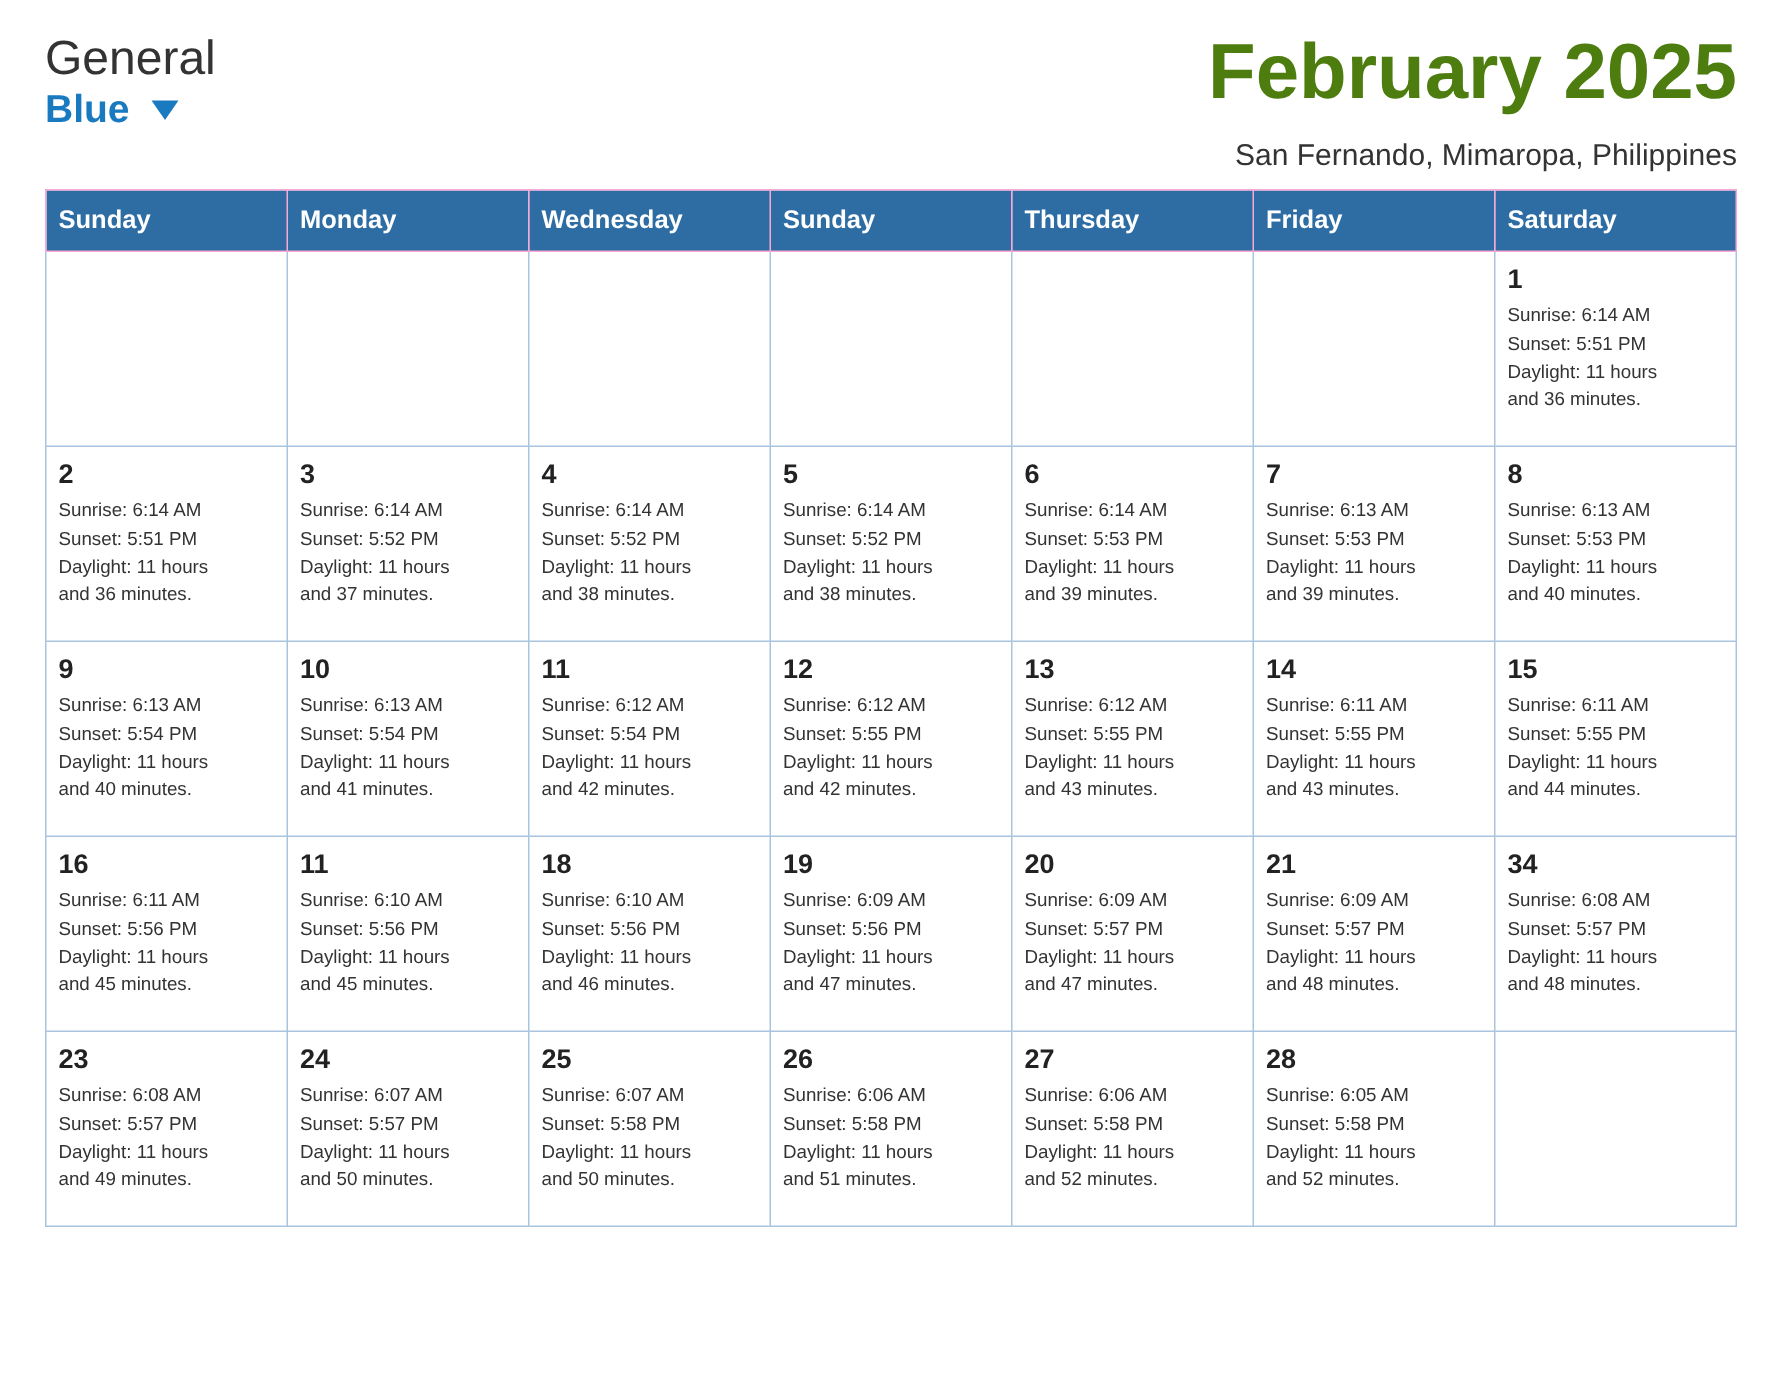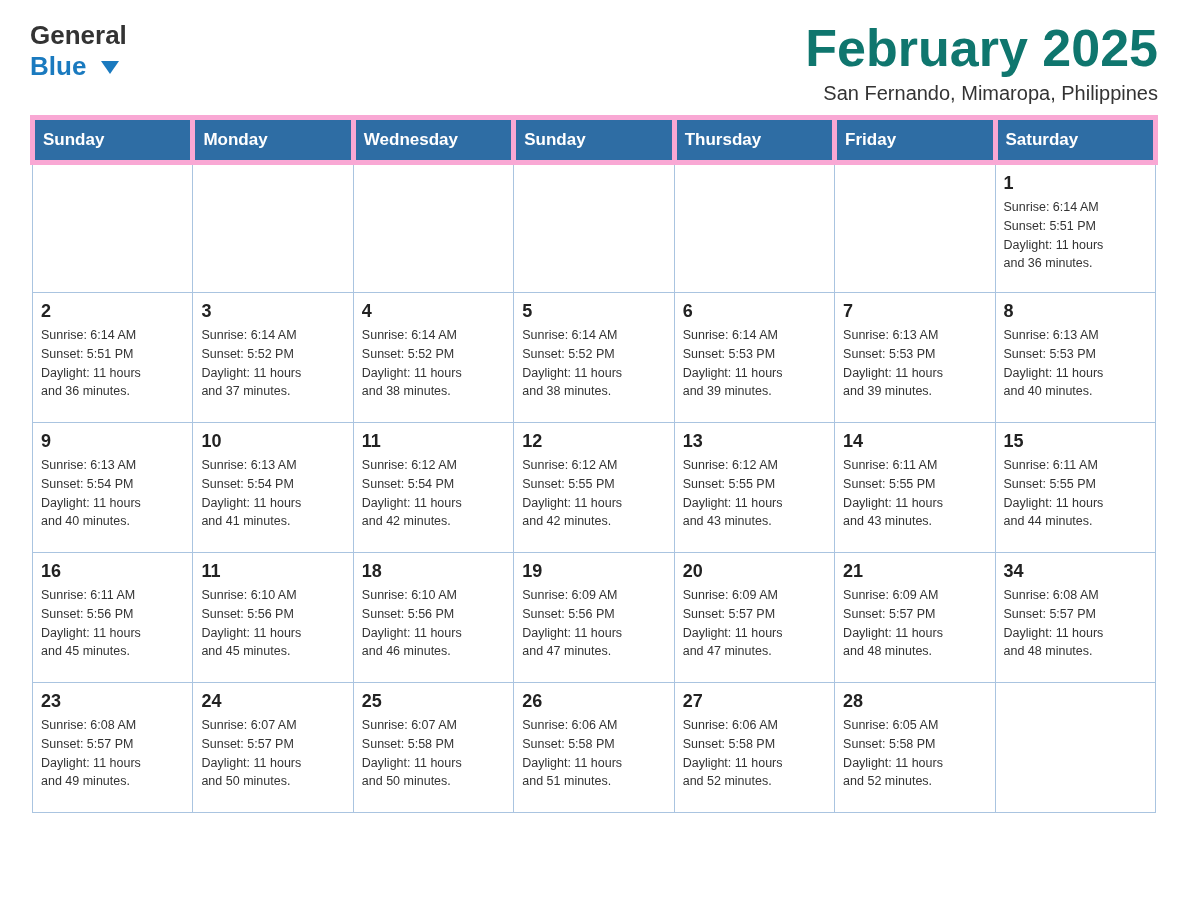--- a/index.html
+++ b/index.html
@@ -20,41 +20,41 @@
       display: flex;
       flex-direction: column;
       align-items: flex-start;
     }
     .title-area {
       text-align: right;
     }
     .month-title {
       font-size: 52px;
       font-weight: bold;
-      color: #0f766e;
+      color: #4d7c0f;
       line-height: 1.1;
     }
     .location-title {
       font-size: 20px;
       color: #333;
-      margin-top: 5px;
+      margin-top: 16px;
     }
     .calendar {
       width: 100%;
       border-collapse: collapse;
       margin-top: 8px;
     }
     .calendar thead th {
       background-color: #2e6da4;
       color: #fff;
       padding: 10px 8px;
       font-size: 17px;
       font-weight: bold;
       text-align: left;
-      border: 5px solid #f9a8d4;
+      border: 1px solid #f9a8d4;
     }
     .calendar tbody td {
       border: 1px solid #aac4e0;
       vertical-align: top;
       padding: 8px 8px 8px 8px;
       width: 14.28%;
       min-height: 110px;
       height: 130px;
       background: #fff;
     }
@@ -64,22 +64,22 @@
       color: #222;
       display: block;
       margin-bottom: 4px;
     }
     .day-info {
       font-size: 12.5px;
       color: #333;
       line-height: 1.5;
     }
     .logo-general {
-      font-size: 26px;
-      font-weight: bold;
+      font-size: 32px;
+      font-weight: normal;
       color: #333;
     }
     .logo-blue-row {
       display: flex;
       align-items: center;
       gap: 12px;
     }
     .logo-blue-text {
       font-size: 26px;
       font-weight: bold;

